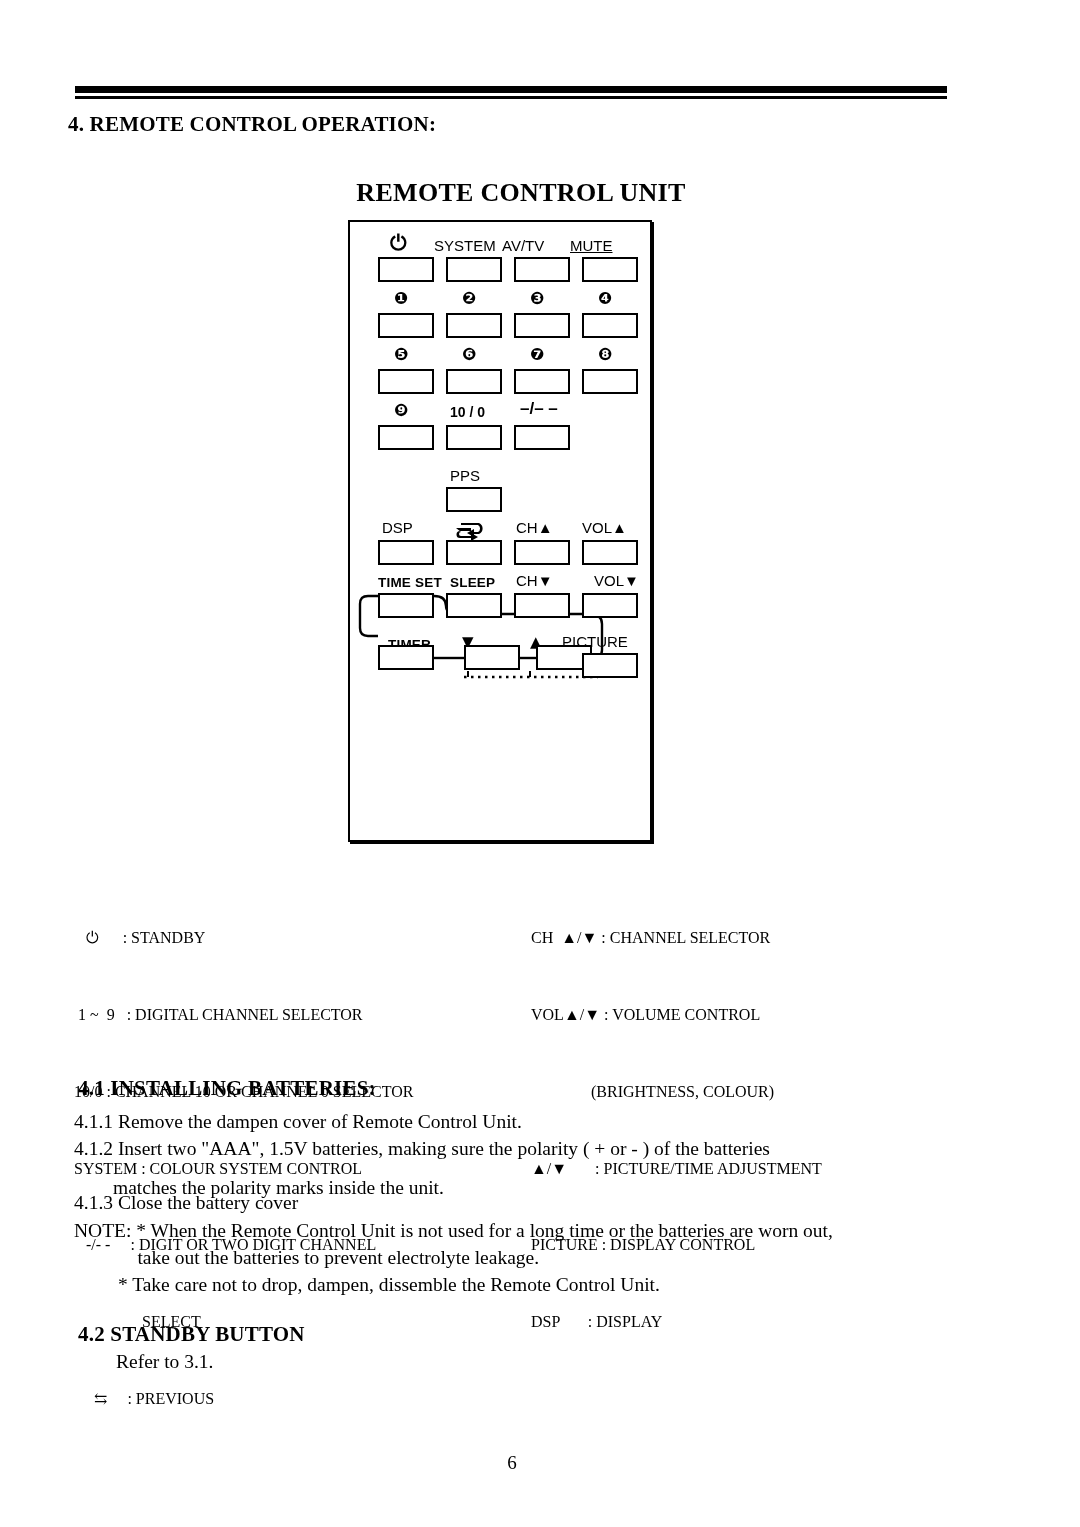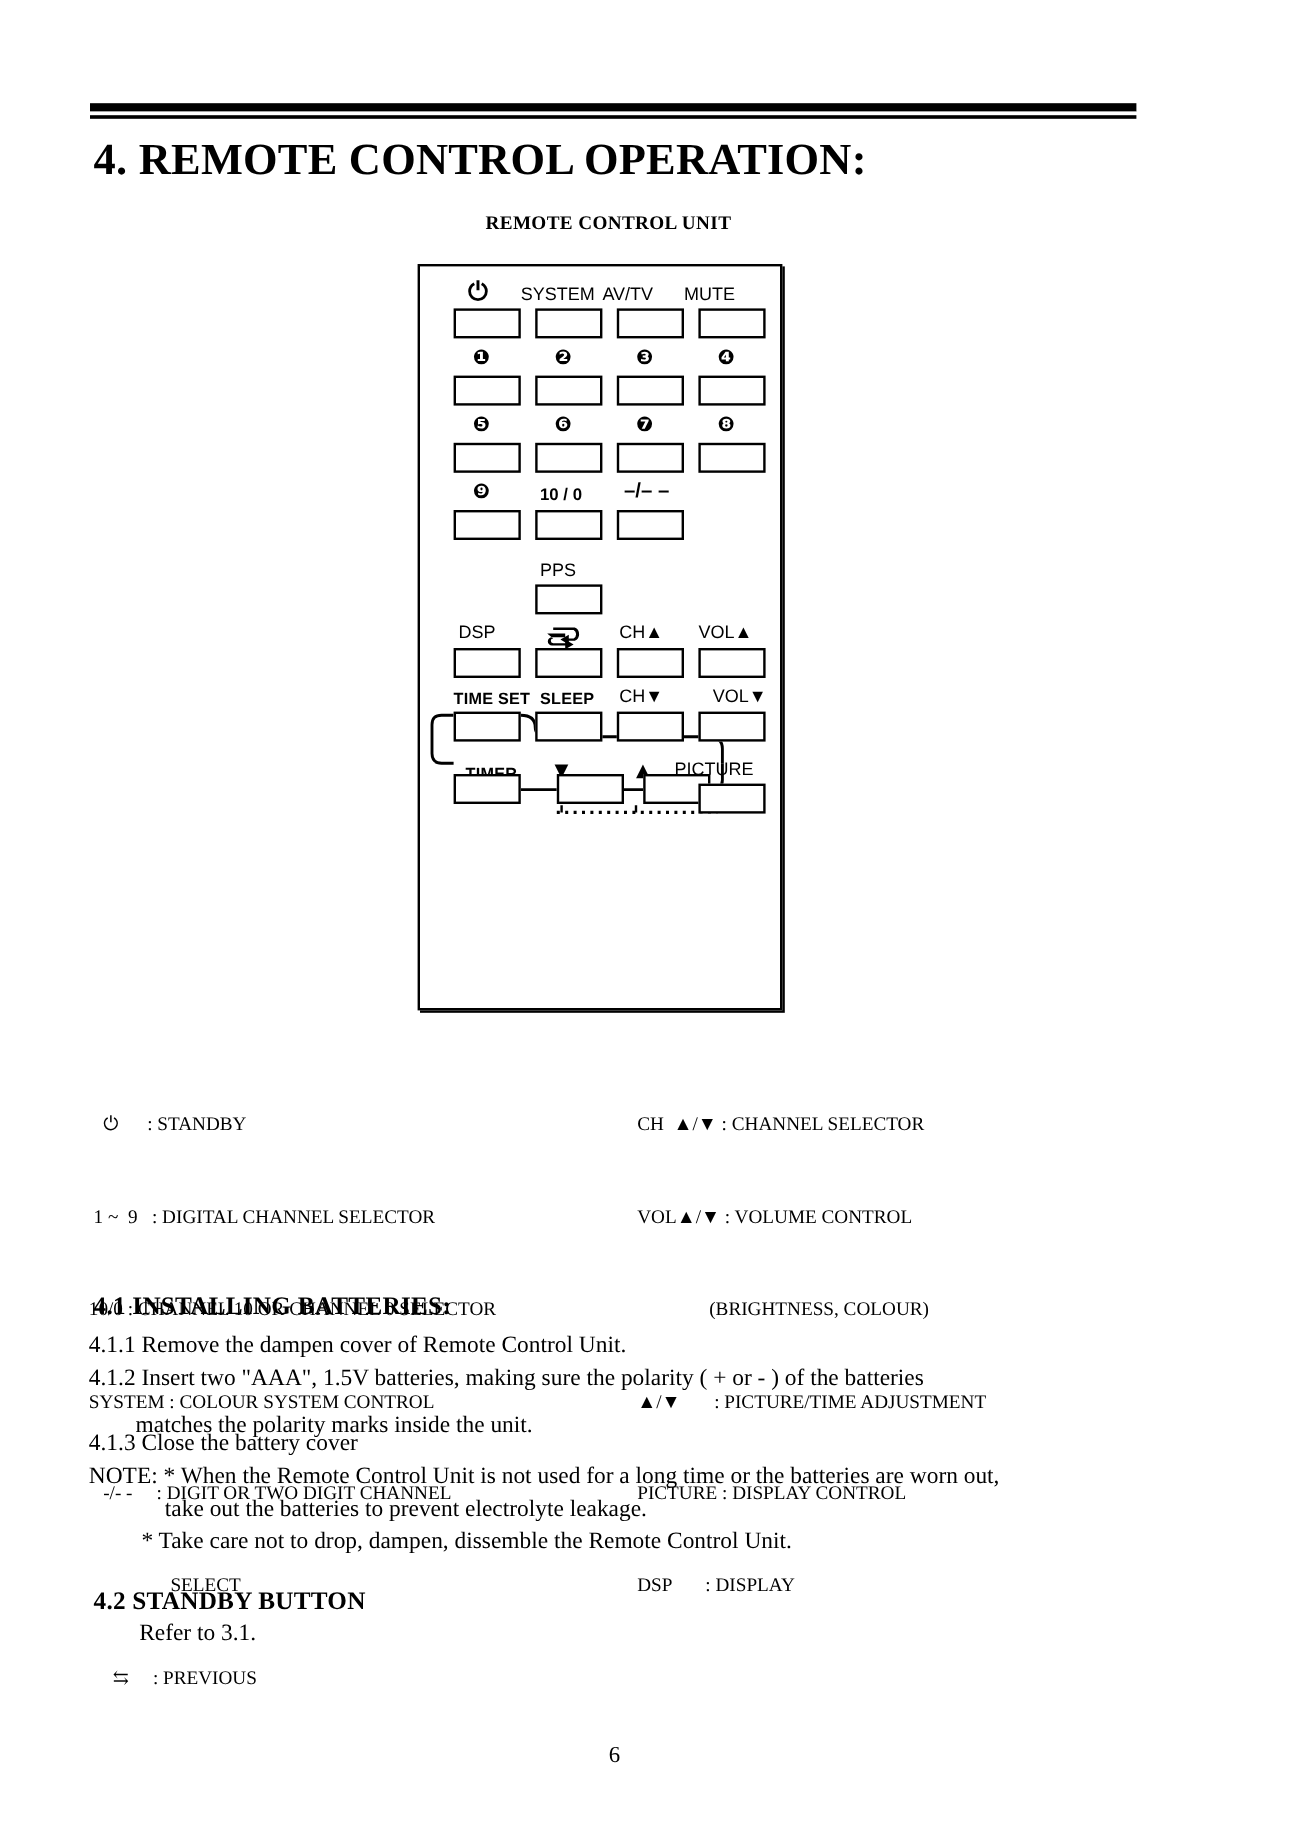--- a/index.html
+++ b/index.html
@@ -32,33 +32,33 @@
     background: #fff;
   }
   .rule-thin {
     height: 3px;
     background: #000;
   }
 
   
   .h-main {
     position: absolute;
-    left: 78px;
+    left: 68px;
     top: 112px;
-    font-size: 37px;
+    font-size: 21px;
     font-weight: bold;
     letter-spacing: .2px;
   }
   .h-sub {
     position: absolute;
-    left: 2px;
+    left: 16px;
     top: 178px;
     width: 1010px;
     text-align: center;
-    font-size: 16px;
+    font-size: 26px;
     font-weight: bold;
     letter-spacing: .3px;
   }
 
   
   .remote {
     position: absolute;
     left: 348px;
     top: 220px;
     width: 304px;
@@ -181,21 +181,21 @@
     <line x1="114" y1="455" x2="248" y2="455" stroke="#000" stroke-width="2.6" stroke-dasharray="2.5 4.5" stroke-linecap="butt"></line>
 
     <line x1="118" y1="449" x2="118" y2="455" stroke="#000" stroke-width="2"></line>
     <line x1="180" y1="449" x2="180" y2="455" stroke="#000" stroke-width="2"></line>
     <line x1="243" y1="449" x2="243" y2="455" stroke="#000" stroke-width="2"></line>
   </svg>
 
   <div class="lbl pwr" style="left:40px; top:12px;">⏻</div>
   <div class="lbl" style="left:84px; top:15px;">SYSTEM</div>
   <div class="lbl" style="left:152px; top:15px;">AV/TV</div>
-  <div class="lbl" style="left:220px; top:15px;">MUTE</div>
+  <div class="lbl" style="left:220px; top:15px;text-decoration:underline;">MUTE</div>
   <div class="btn" style="left:28px;  top:35px;"></div>
   <div class="btn" style="left:96px;  top:35px;"></div>
   <div class="btn" style="left:164px; top:35px;"></div>
   <div class="btn" style="left:232px; top:35px;"></div>
 
   <div class="lbl num" style="left:44px;  top:68px;">❶</div>
   <div class="lbl num" style="left:112px; top:68px;">❷</div>
   <div class="lbl num" style="left:180px; top:68px;">❸</div>
   <div class="lbl num" style="left:248px; top:68px;">❹</div>
   <div class="btn" style="left:28px;  top:91px;"></div>

